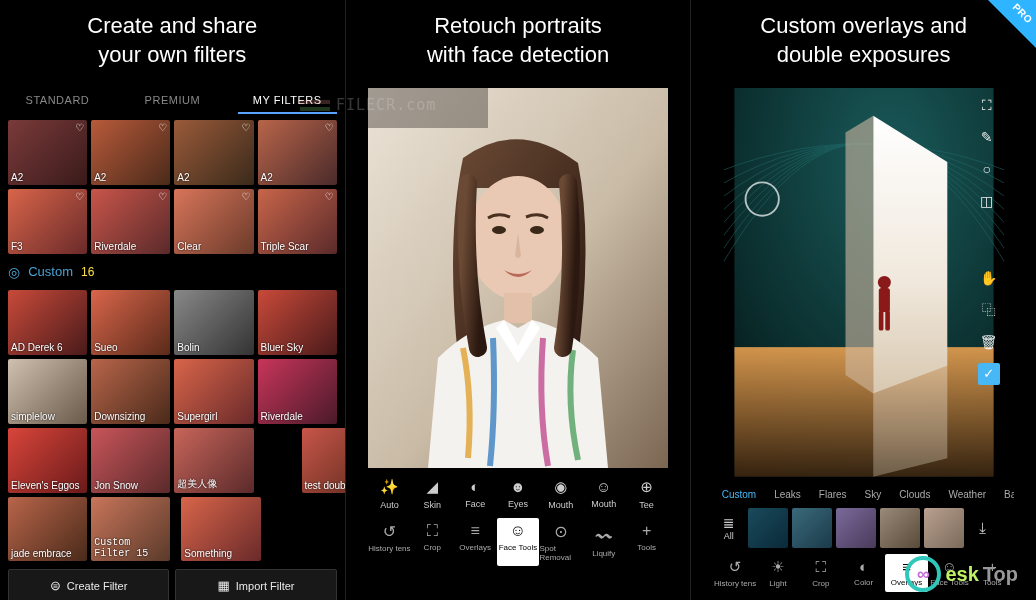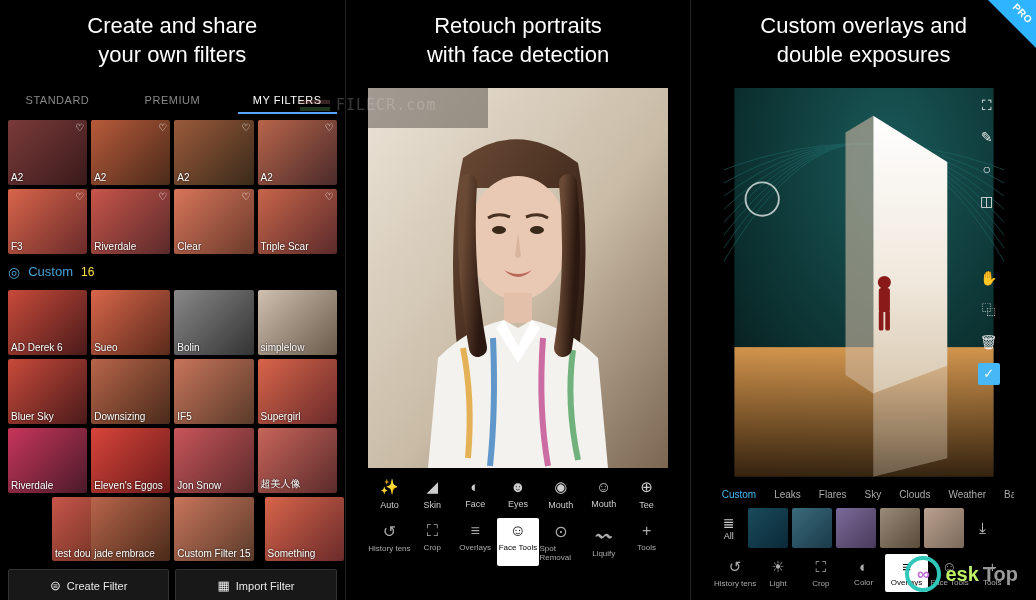--- a/index.html
+++ b/index.html
@@ -257,32 +257,29 @@
   <div class="grid" id="custom-grid">
       <div class="thumb" style="background: linear-gradient(135deg, rgb(200, 74, 58), rgb(74, 26, 26));">
         <span class="thumb-label">AD Derek 6</span>
       </div>
       <div class="thumb" style="background: linear-gradient(135deg, rgb(216, 101, 74), rgb(90, 42, 26));">
         <span class="thumb-label">Sueo</span>
       </div>
       <div class="thumb" style="background: linear-gradient(135deg, rgb(136, 136, 136), rgb(51, 51, 51));">
         <span class="thumb-label">Bolin</span>
       </div>
+      <div class="thumb" style="background: linear-gradient(135deg, rgb(200, 74, 58), rgb(74, 26, 26));">
+        <span class="thumb-label">Bluer Sky</span>
+      </div>
       <div class="thumb" style="background: linear-gradient(135deg, rgb(208, 192, 176), rgb(106, 90, 74));">
         <span class="thumb-label">simplelow</span>
       </div>
-      <div class="thumb" style="background: linear-gradient(135deg, rgb(200, 74, 58), rgb(74, 26, 26));">
-        <span class="thumb-label">Bluer Sky</span>
-      </div>
       <div class="thumb" style="background: linear-gradient(135deg, rgb(184, 101, 74), rgb(74, 42, 26));">
         <span class="thumb-label">Downsizing</span>
       </div>
-      <div class="thumb" style="background: linear-gradient(135deg, rgb(200, 117, 90), rgb(90, 58, 42));">
-        <span class="thumb-label">IF5</span>
-      </div>
       <div class="thumb" style="background: linear-gradient(135deg, rgb(216, 101, 74), rgb(106, 42, 42));">
         <span class="thumb-label">Supergirl</span>
       </div>
       <div class="thumb" style="background: linear-gradient(135deg, rgb(200, 53, 90), rgb(74, 26, 42));">
         <span class="thumb-label">Riverdale</span>
       </div>
       <div class="thumb" style="background: linear-gradient(135deg, rgb(216, 69, 58), rgb(106, 26, 26));">
         <span class="thumb-label">Eleven's Eggos</span>
       </div>
       <div class="thumb" style="background: linear-gradient(135deg, rgb(200, 85, 90), rgb(90, 42, 42));">
@@ -290,21 +287,21 @@
       </div>
       <div class="thumb" style="background: linear-gradient(135deg, rgb(200, 101, 90), rgb(90, 42, 42));">
         <span class="thumb-label">超美人像</span>
       </div>
       <div class="thumb" style="background: linear-gradient(135deg, rgb(200, 85, 74), rgb(90, 42, 26)); margin-left: 44px;">
         <span class="thumb-label">test doubletap</span>
       </div>
       <div class="thumb" style="background: linear-gradient(135deg, rgb(184, 101, 74), rgb(74, 42, 26));">
         <span class="thumb-label">jade embrace</span>
       </div>
-      <div class="thumb" style="background: linear-gradient(135deg, rgb(200, 117, 90), rgb(90, 58, 42));">
+      <div class="thumb" style="background: linear-gradient(135deg, rgb(200, 117, 90), rgb(90, 58, 42)); font-family: Liberation Mono, monospace;">
         <span class="thumb-label">Custom Filter 15</span>
       </div>
       <div class="thumb" style="background: linear-gradient(135deg, rgb(216, 101, 74), rgb(106, 42, 42)); margin-left: 7px;">
         <span class="thumb-label">Something</span>
       </div>
     </div>
 
   <div class="action-row">
     <div class="action-btn">
       <span class="ico">⊜</span>

